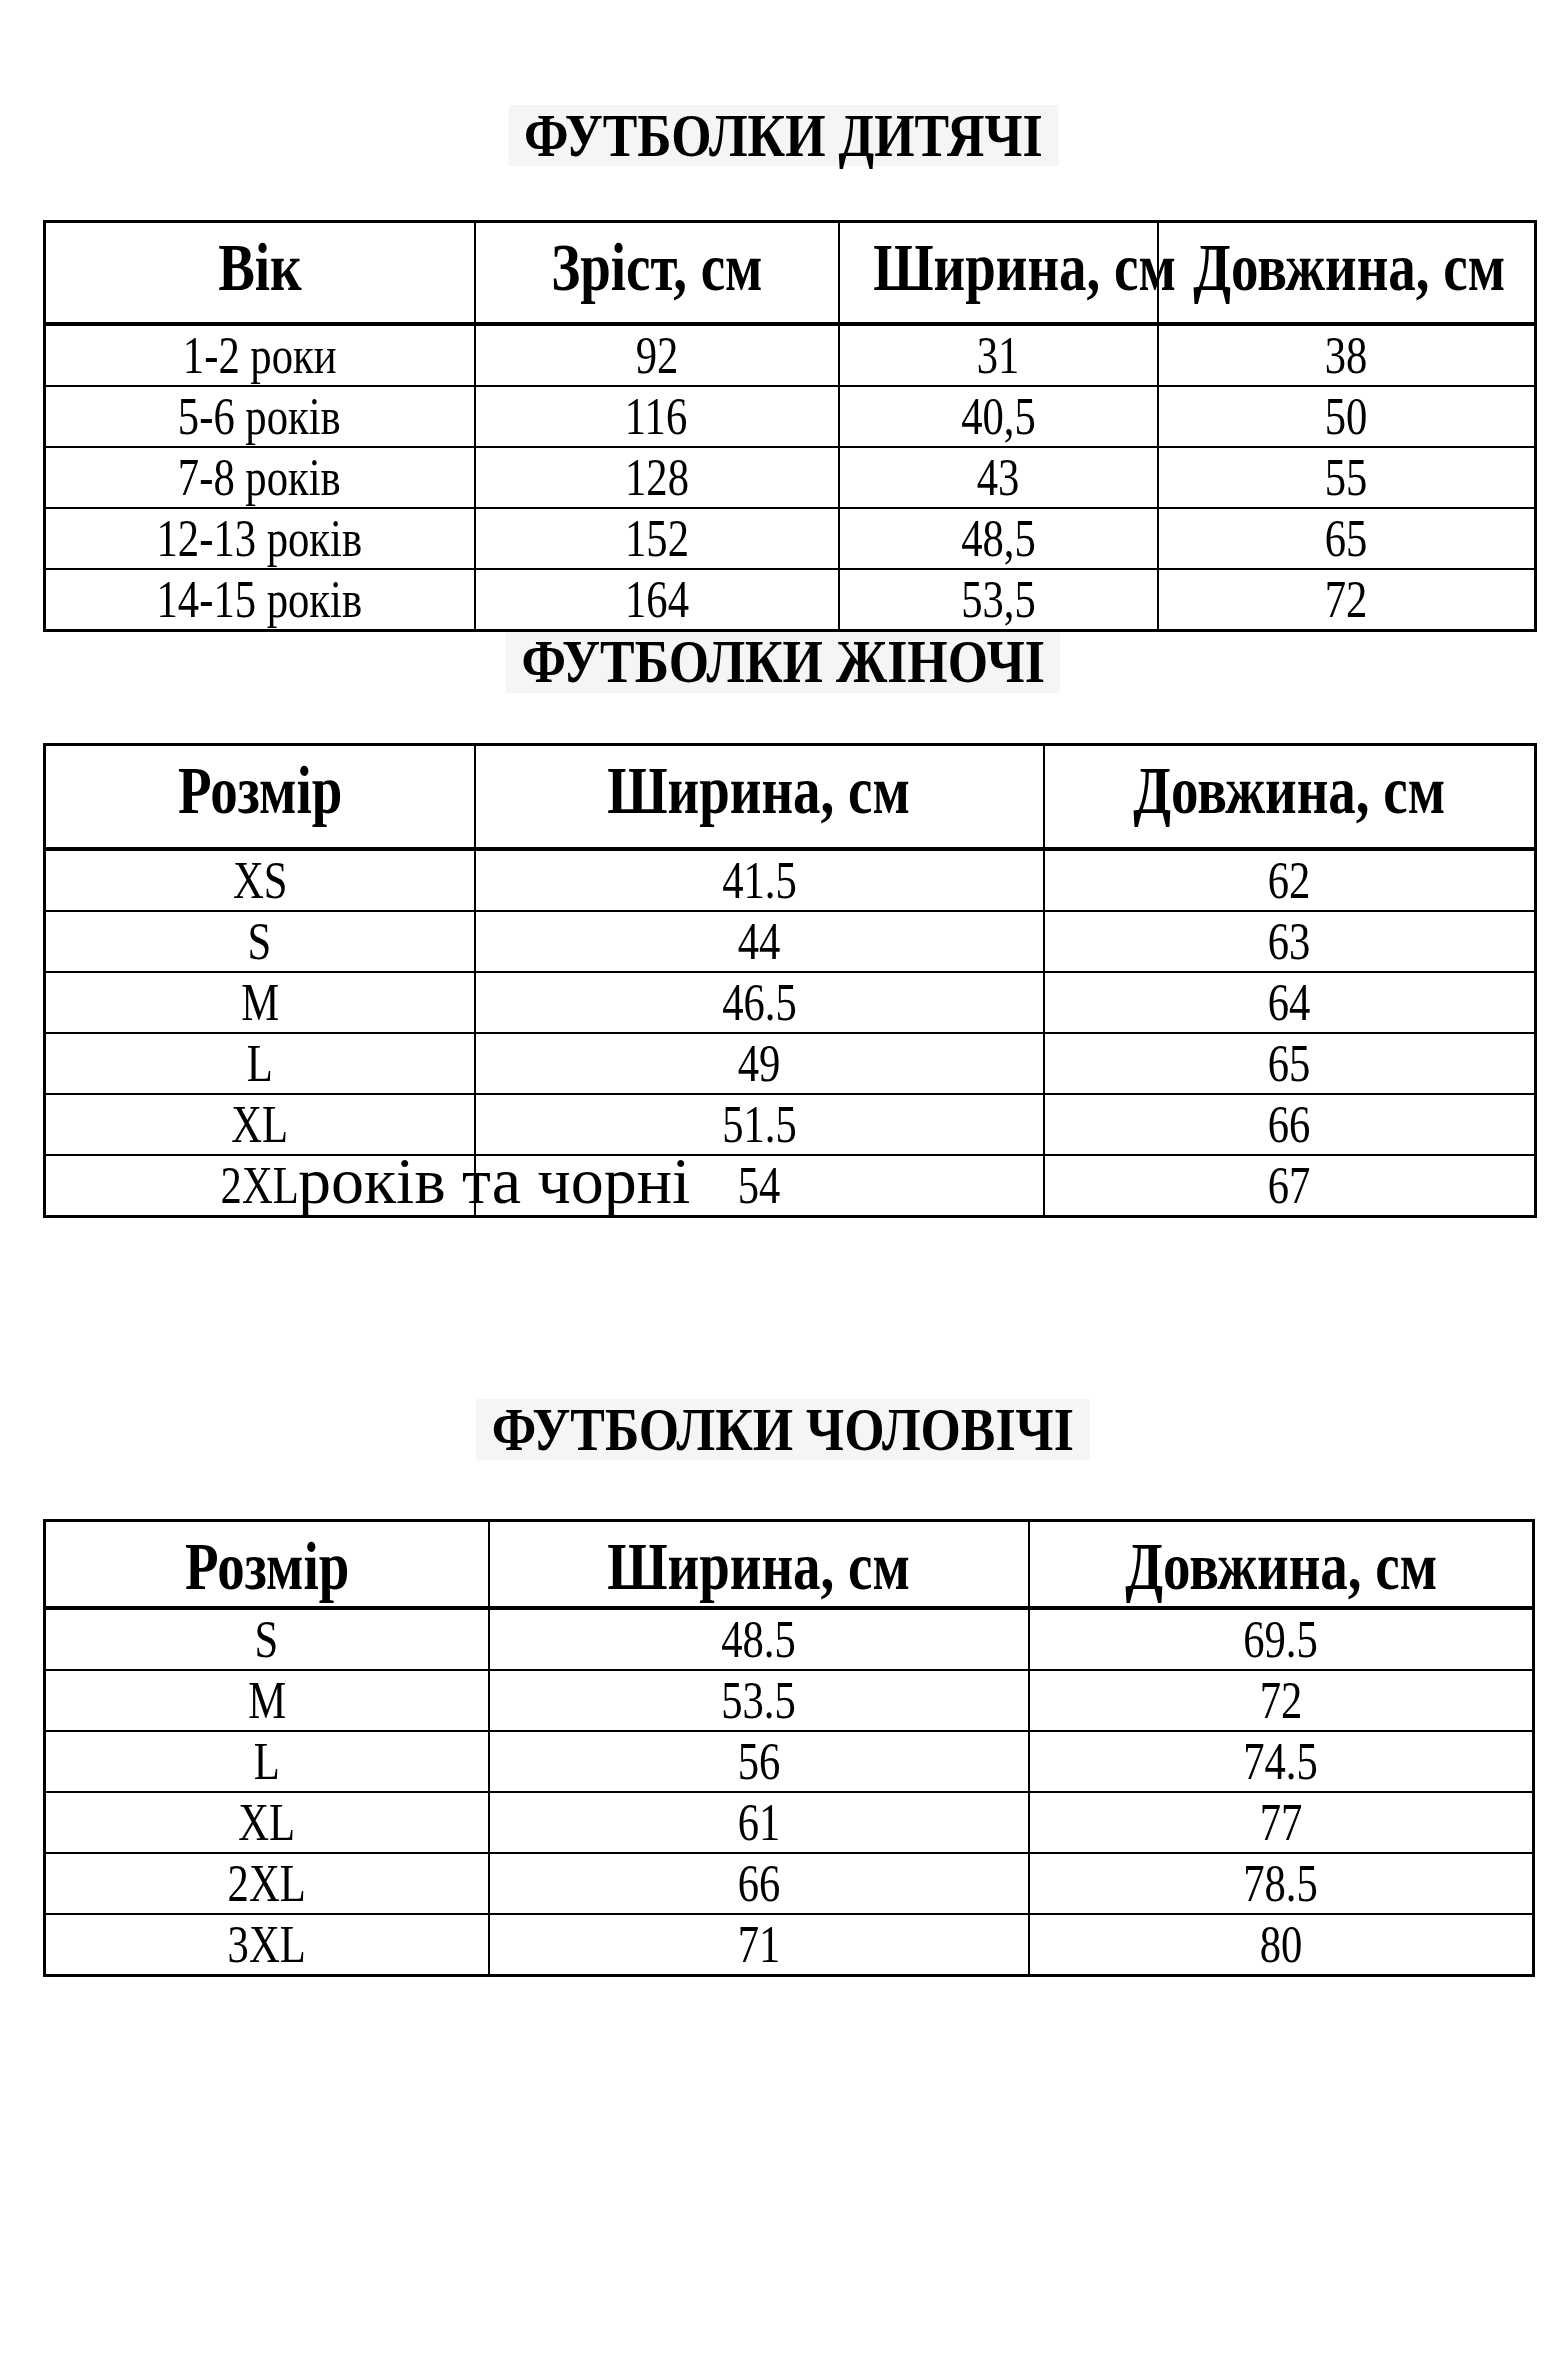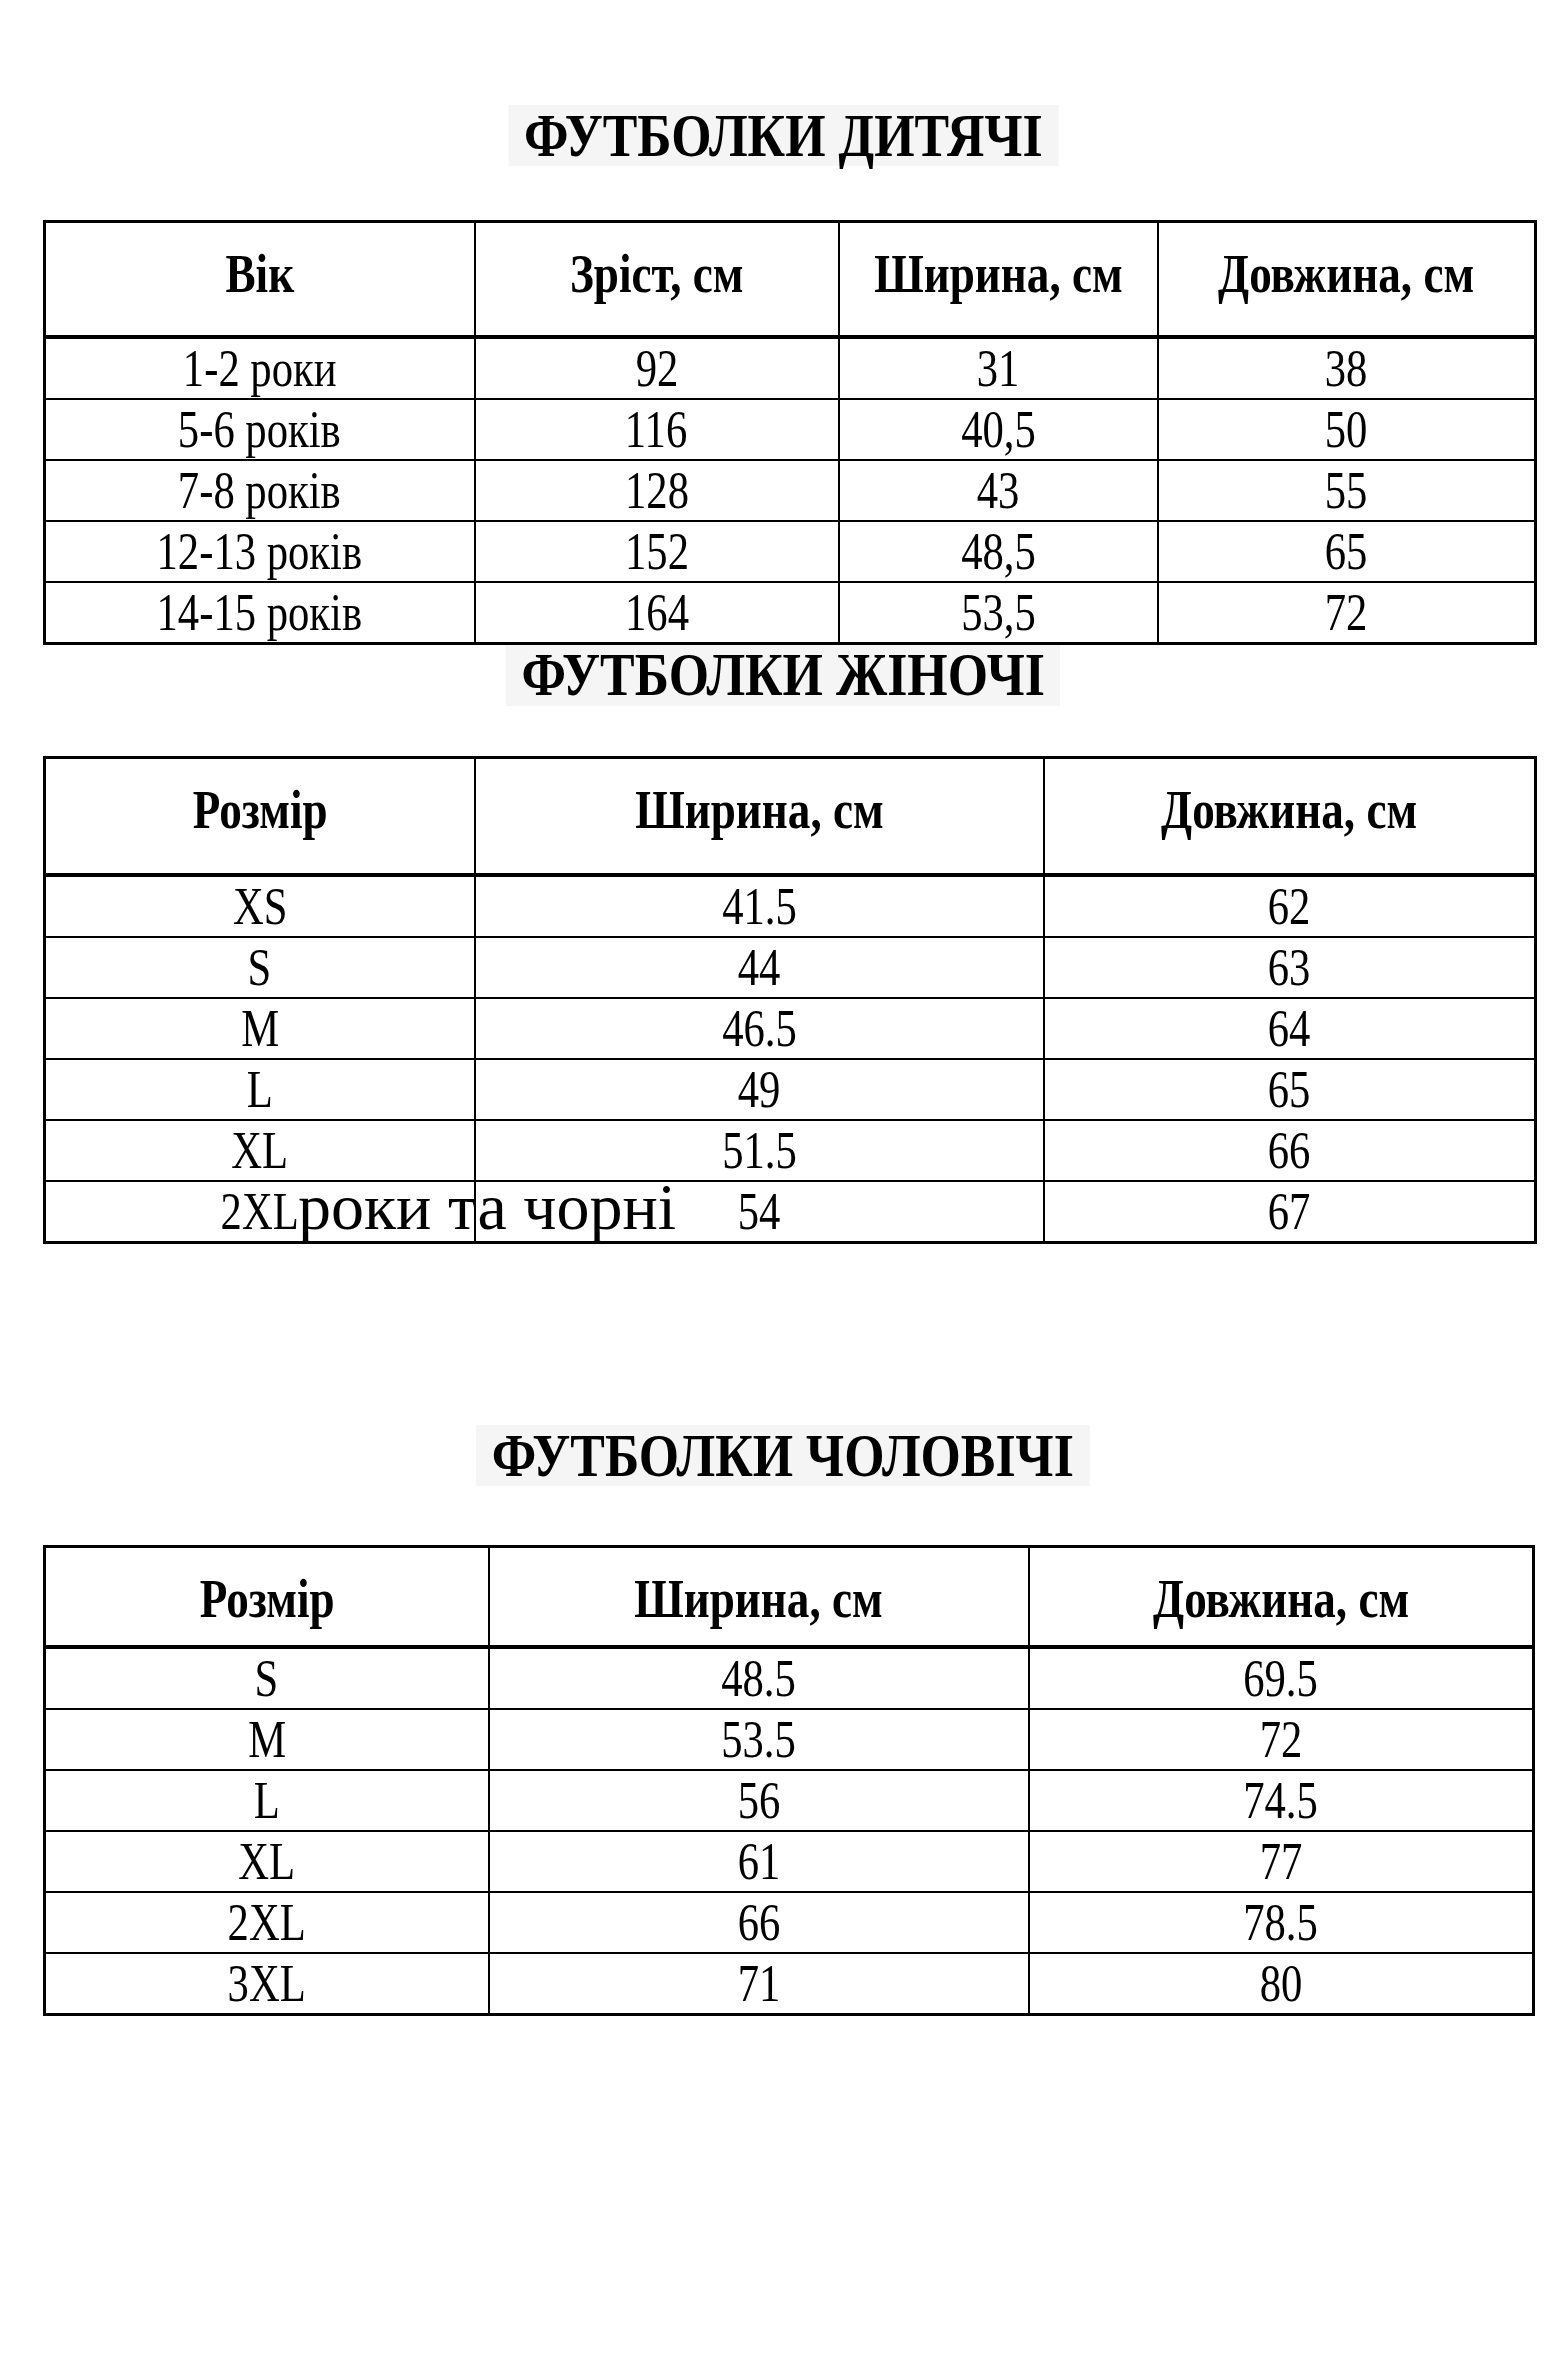--- a/index.html
+++ b/index.html
@@ -24,22 +24,22 @@
   .s2 .titlebar { margin-bottom:36px; }
   .s3 .titlebar { margin-top:181px; margin-bottom:44px; }
 
   table.sz {
     width:1490px; margin-left:43px;
     border-collapse:collapse; table-layout:fixed;
     border:3.1px solid #000;
   }
   .sz th, .sz td { border:2.3px solid #000; text-align:center; padding:0; }
   .sz thead th {
-    vertical-align:top; padding-top:19px;
-    font-weight:bold; font-size:55px;
+    vertical-align:top; padding-top:6px;
+    font-weight:bold; font-size:67px;
     border-bottom:4.6px solid #000;
   }
   .t1 thead th { height:93px; }
   .t2 thead th { height:95px; }
   .t3 thead th { height:78px; }
   .sz td { height:50px; font-size:52px; }
 
   .v { display:inline-block; transform:scaleX(0.82); white-space:nowrap; line-height:1; }
 
   td.rel { position:relative; }
@@ -148,21 +148,21 @@
           <td><span class="v">65</span></td>
         </tr>
         <tr>
           <td><span class="v">XL</span></td>
           <td><span class="v">51.5</span></td>
           <td><span class="v">66</span></td>
         </tr>
         <tr>
           <td class="rel">
             <span class="v">2XL</span>
-            <span class="note">роки та чорні</span>
+            <span class="note">років та чорні</span>
           </td>
           <td><span class="v">54</span></td>
           <td><span class="v">67</span></td>
         </tr>
       </tbody>
     </table>
   </section>
 
   <section class="s3">
     <div class="titlebar">

